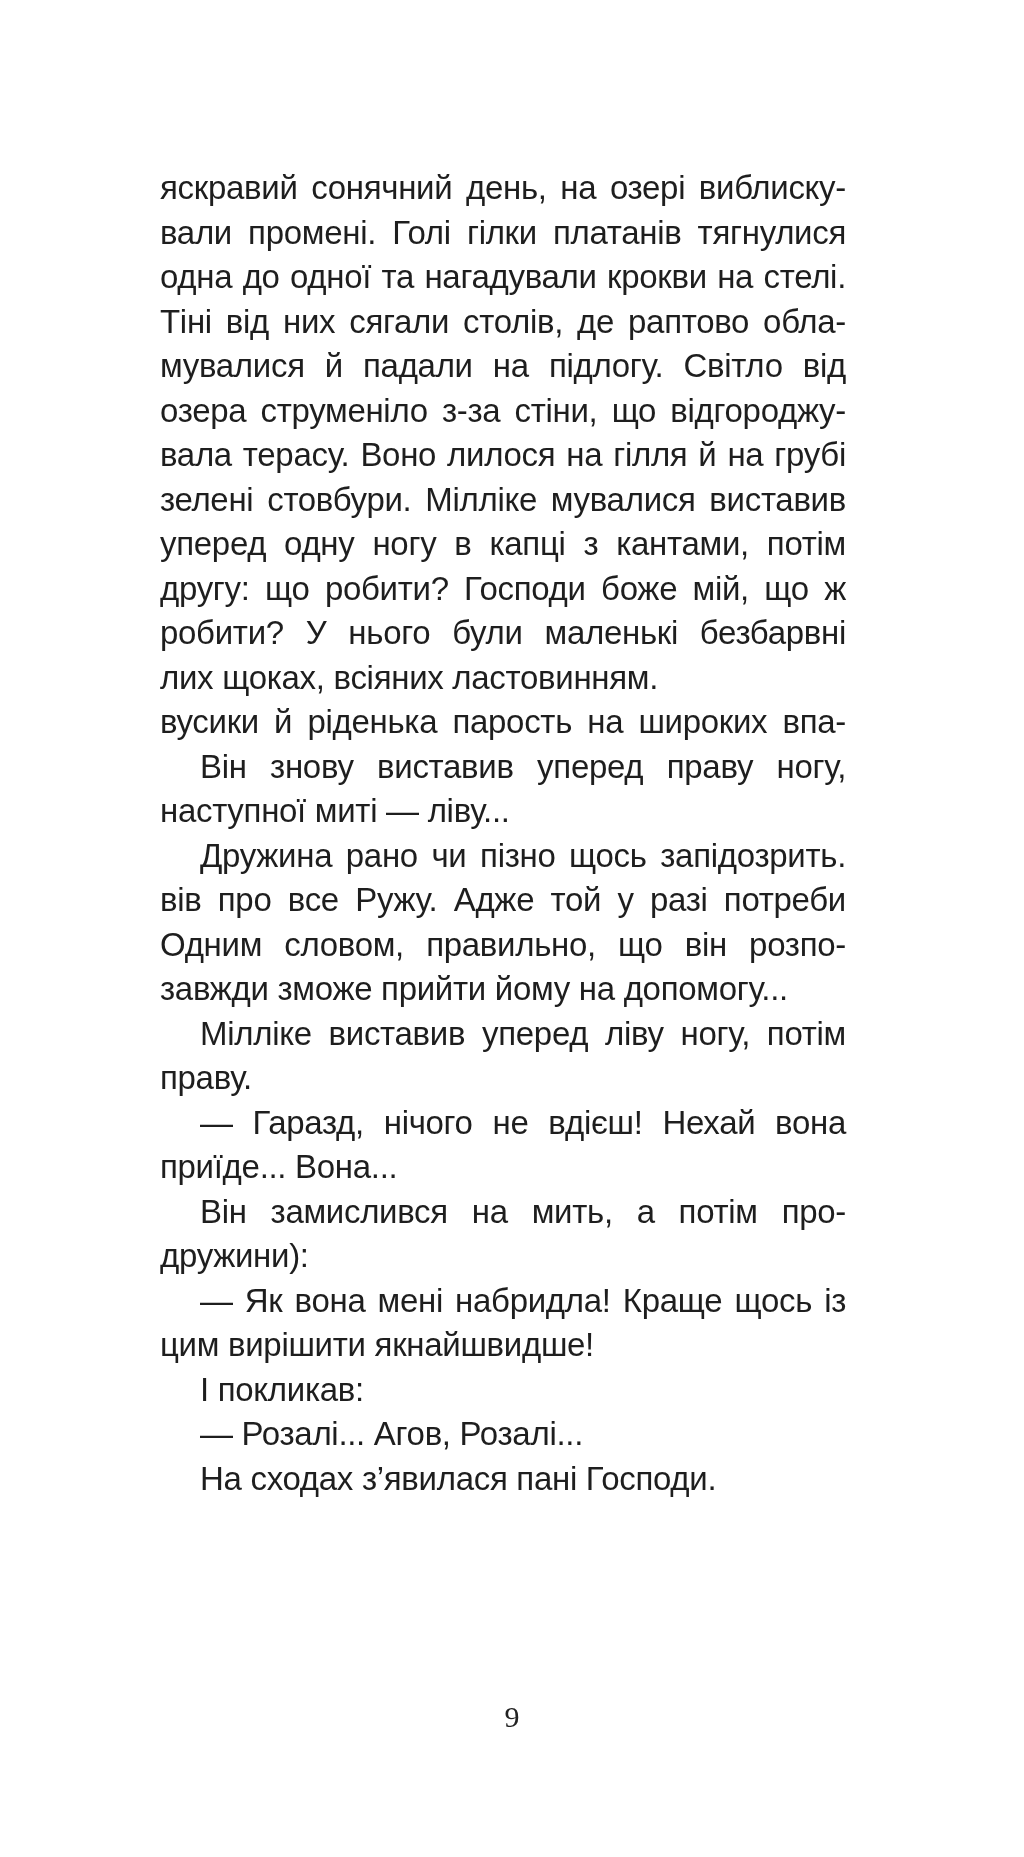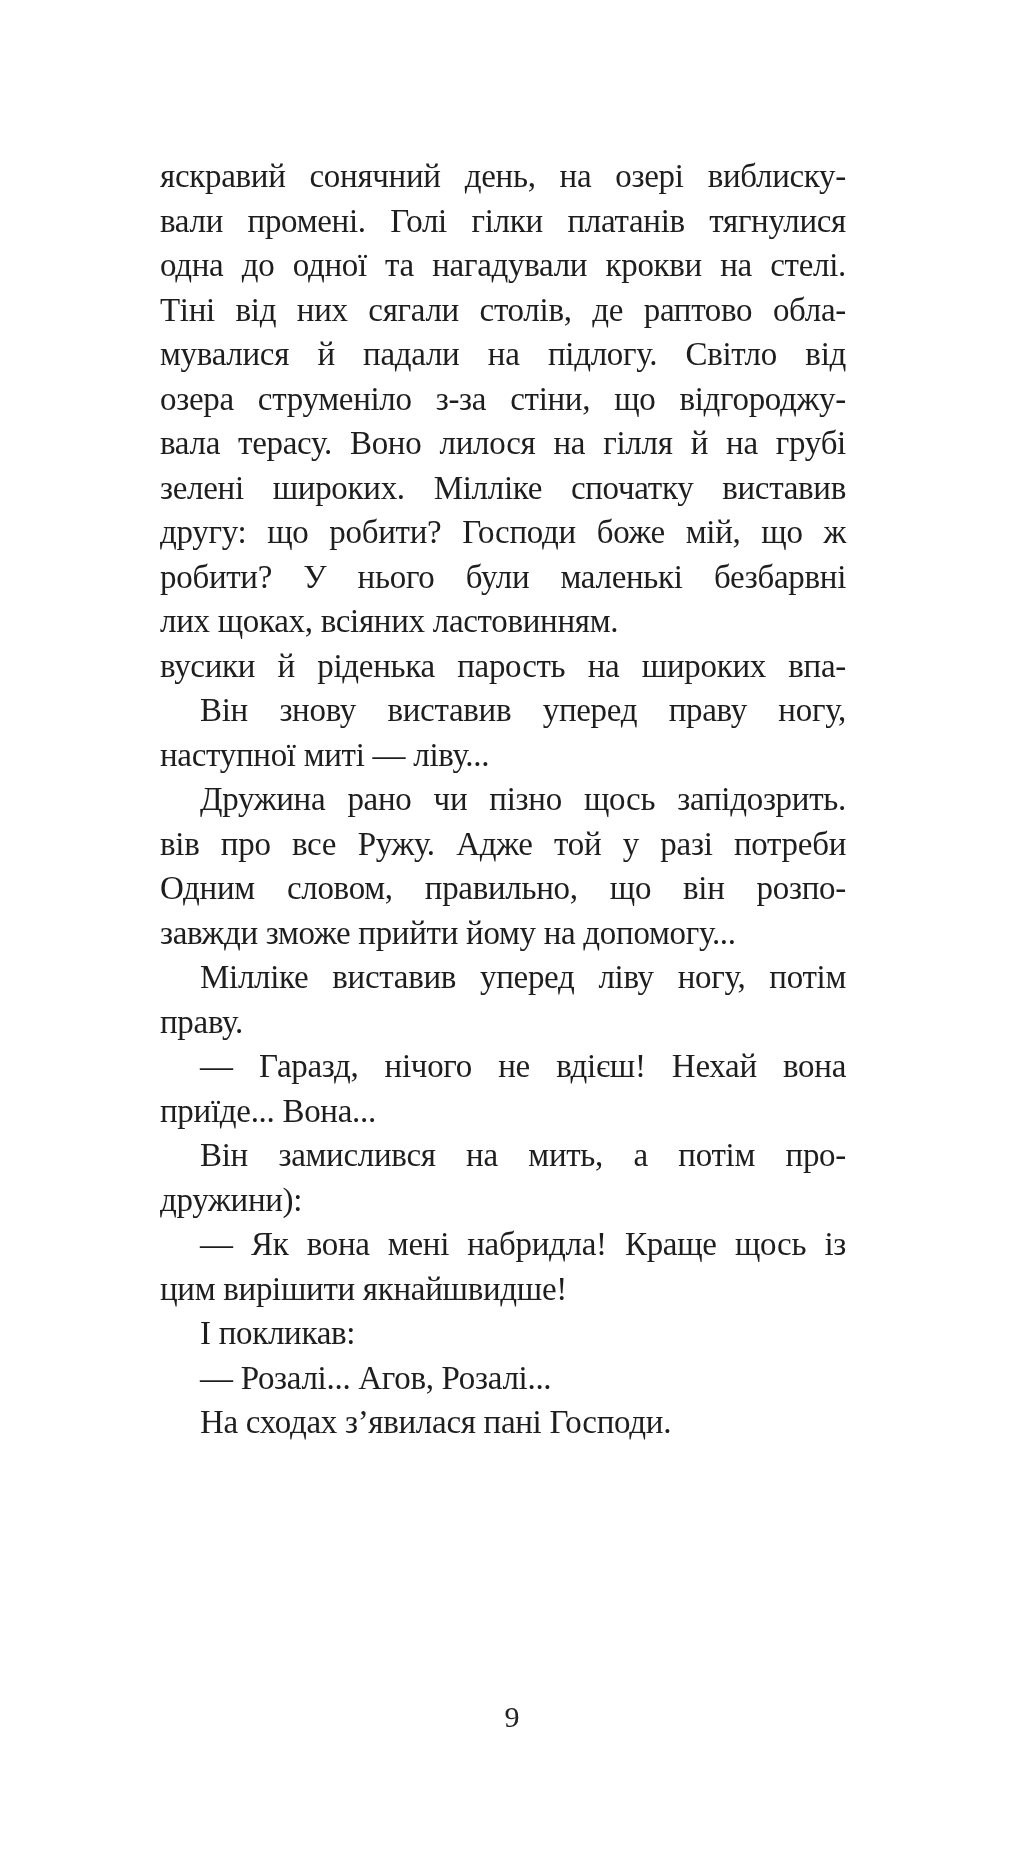--- a/index.html
+++ b/index.html
@@ -10,23 +10,23 @@
     body {
       width: 1024px;
       height: 1857px;
       position: relative;
       overflow: hidden;
       color: #1e1e1e;
     }
     .page-text {
       position: absolute;
       left: 160px;
-      top: 154px;
+      top: 166px;
       width: 686px;
-      font-family: Liberation Serif, serif;
+      font-family: Liberation Sans, sans-serif;
       font-size: 33px;
       line-height: 44.5px;
       letter-spacing: -0.3px;
     }
     .line {
       display: block;
       height: 44.5px;
       white-space: nowrap;
       text-align: justify;
       text-align-last: justify;
@@ -53,21 +53,22 @@
 
 <div class="page">
   <div class="page-text" id="page-text">
       <span class="line">яскравий сонячний день, на озері виблиску-</span>
       <span class="line">вали промені. Голі гілки платанів тягнулися</span>
       <span class="line">одна до одної та нагадували крокви на стелі.</span>
       <span class="line">Тіні від них сягали столів, де раптово обла-</span>
       <span class="line">мувалися й падали на підлогу. Світло від</span>
       <span class="line">озера струменіло з-за стіни, що відгороджу-</span>
       <span class="line">вала терасу. Воно лилося на гілля й на грубі</span>
-      <span class="line">зелені широких. Мілліке спочатку виставив</span>
+      <span class="line">зелені стовбури. Мілліке мувалися виставив</span>
+      <span class="line">уперед одну ногу в капці з кантами, потім</span>
       <span class="line">другу: що робити? Господи боже мій, що ж</span>
       <span class="line">робити? У нього були маленькі безбарвні</span>
       <span class="line last">лих щоках, всіяних ластовинням.</span>
       <span class="line">вусики й ріденька парость на широких впа-</span>
       <span class="line indent">Він знову виставив уперед праву ногу,</span>
       <span class="line last">наступної миті — ліву...</span>
       <span class="line indent">Дружина рано чи пізно щось запідозрить.</span>
       <span class="line">вів про все Ружу. Адже той у разі потреби</span>
       <span class="line">Одним словом, правильно, що він розпо-</span>
       <span class="line last">завжди зможе прийти йому на допомогу...</span>

